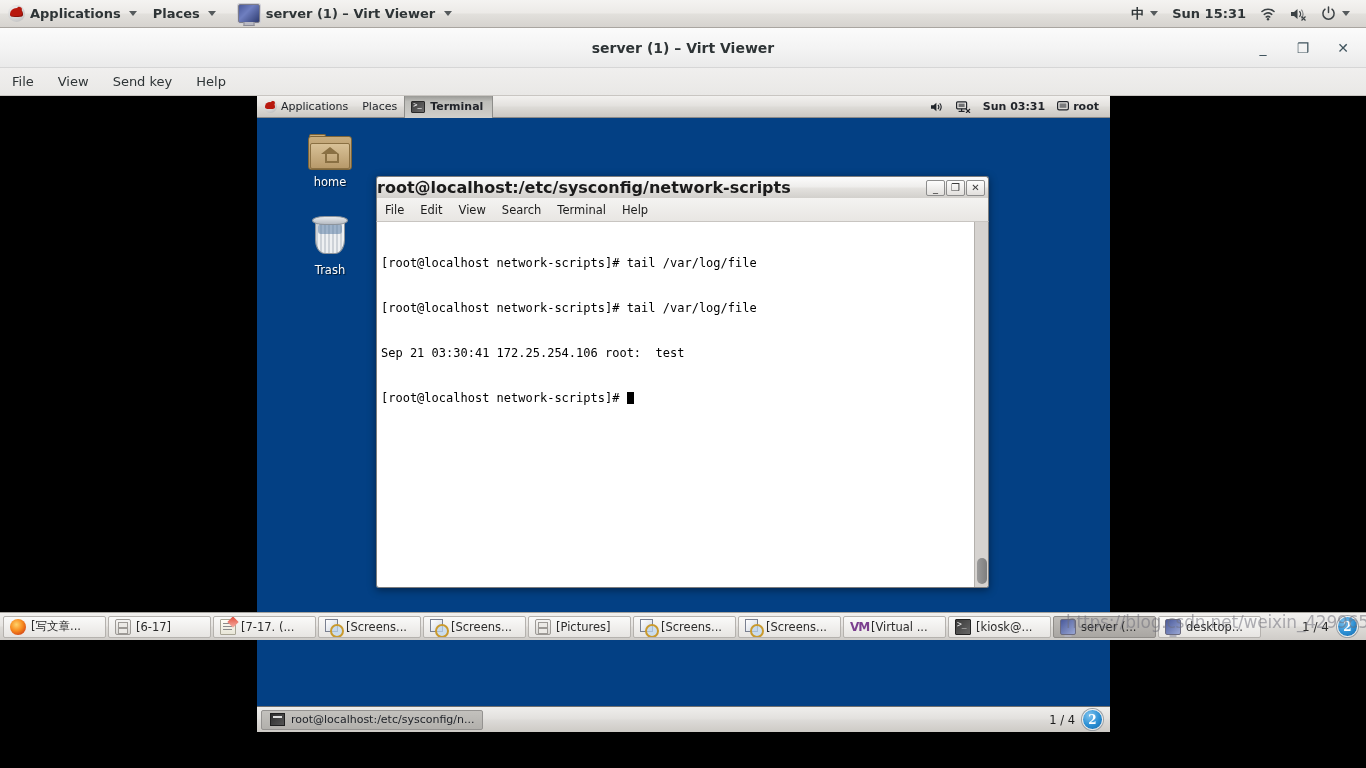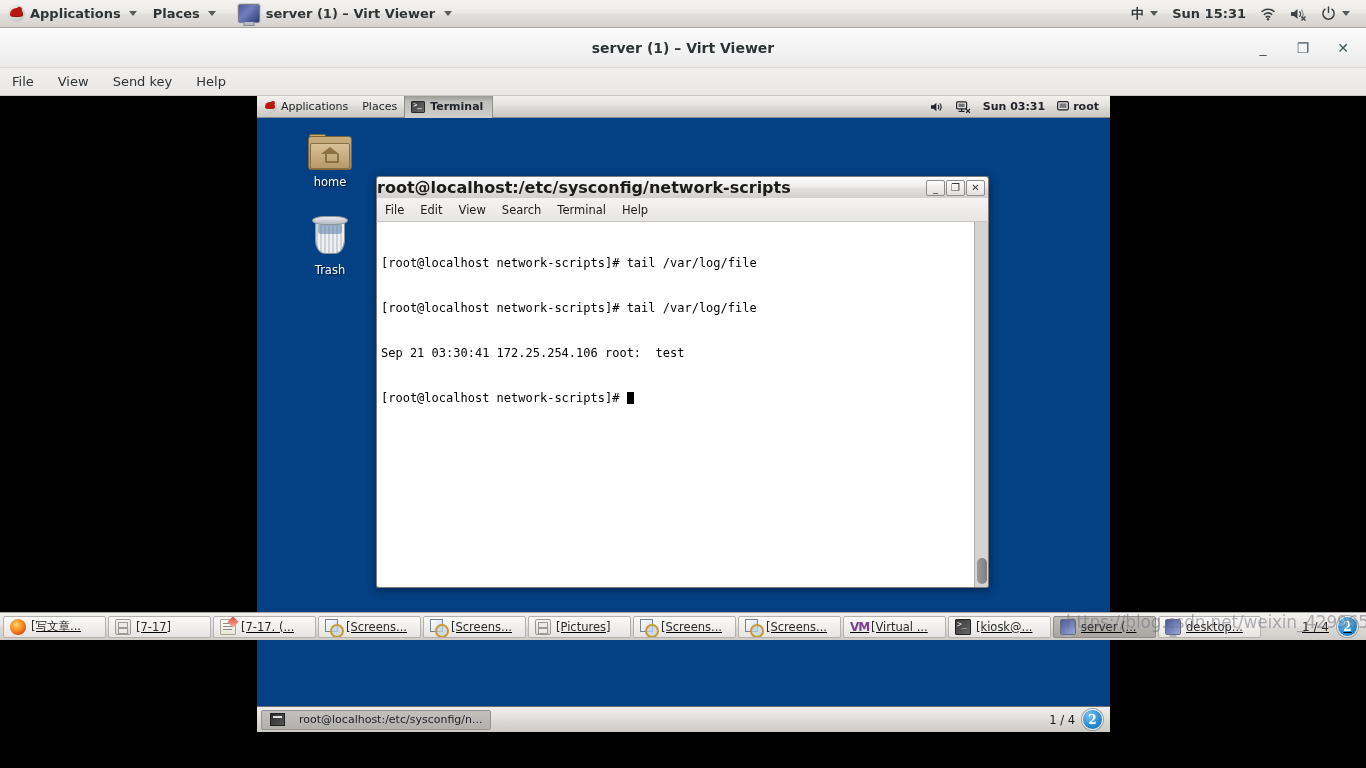--- a/index.html
+++ b/index.html
@@ -155,40 +155,40 @@
     background:linear-gradient(to right,#9a9a9a,#7e7e7e);}
 
   
   #vm-bottom{
     position:absolute;left:0;bottom:0;width:853px;height:26px;
     background:linear-gradient(to bottom,#efeeec 0%,#e3e1de 45%,#dcdad7 55%,#cdcac5 100%);
     border-top:1px solid #6f6f6f;
     display:flex;align-items:center;padding:0 4px;font-size:11px;color:#21242a;
   }
   #vm-taskbtn{
-    display:flex;align-items:center;gap:14px;height:20px;padding:0 8px;
+    display:flex;align-items:center;gap:6px;height:20px;padding:0 8px;
     background:linear-gradient(to bottom,#c3c1bd,#b2b0ac);
     border:1px solid #949290;border-radius:2px;max-width:285px;
   }
   #vm-taskbtn .term-mini2{width:15px;height:13px;background:linear-gradient(135deg,#2d2d2d,#555);border:1px solid #1f1f1f;flex:none;position:relative;}
   #vm-taskbtn .term-mini2::after{content:"";position:absolute;left:2px;top:2px;width:9px;height:2px;background:#ddd;}
   #vm-bottom-right{margin-left:auto;display:flex;align-items:center;gap:7px;padding-right:3px;}
   #wsnum{font-size:11.5px;color:#1b1b1b;}
   #zbadge{width:21px;height:21px;border-radius:50%;
     background:radial-gradient(circle at 35% 28%,#7fc3ee 0%,#2b8fd4 55%,#1668a8 100%);
     border:1px solid #f3f3f3; box-shadow:0 0 0 1px #9aa0a5;
     color:#fff;font-size:12px;font-weight:bold;display:flex;align-items:center;justify-content:center;
     font-family:"DejaVu Serif",serif;}
 
   
   #host-taskbar{
     position:absolute;left:0;bottom:0;width:1366px;height:28px;
     background:linear-gradient(to bottom,#f2f1ef 0%,#e6e4e1 48%,#dddbd7 52%,#cfccc8 100%);
     border-top:1px solid #a7a49f;
-    display:flex;align-items:center;gap:2px;padding:0 3px;text-decoration:underline;
+    display:flex;align-items:center;gap:2px;padding:0 3px;
   }
   .tb-btn{
     display:flex;align-items:center;gap:5px;height:22px;padding:0 6px;
     background:linear-gradient(to bottom,#fafaf9,#e7e5e2);
     border:1px solid #b5b2ae;border-radius:2px;
     font-size:11.5px;color:#2b2b2b;white-space:nowrap;overflow:hidden;
     width:103px;flex:none;
   }
   .tb-btn.active{background:linear-gradient(to bottom,#c0bdb9,#a9a6a2);border-color:#8f8c88;}
   .tb-ico{width:16px;height:16px;flex:none;}
@@ -399,21 +399,21 @@
     </div>
   </div>
 
   <div id="host-taskbar">
     <div class="tb-btn">
       <span class="tb-ico ic-firefox"></span>
       <span class="tb-lbl">[写文章...</span>
     </div>
     <div class="tb-btn">
       <span class="tb-ico ic-filemgr"></span>
-      <span class="tb-lbl">[7-17]</span>
+      <span class="tb-lbl">[6-17]</span>
     </div>
     <div class="tb-btn">
       <span class="tb-ico ic-editor"></span>
       <span class="tb-lbl">[7-17. (...</span>
     </div>
     <div class="tb-btn">
       <span class="tb-ico ic-screens"></span>
       <span class="tb-lbl">[Screens...</span>
     </div>
     <div class="tb-btn">

